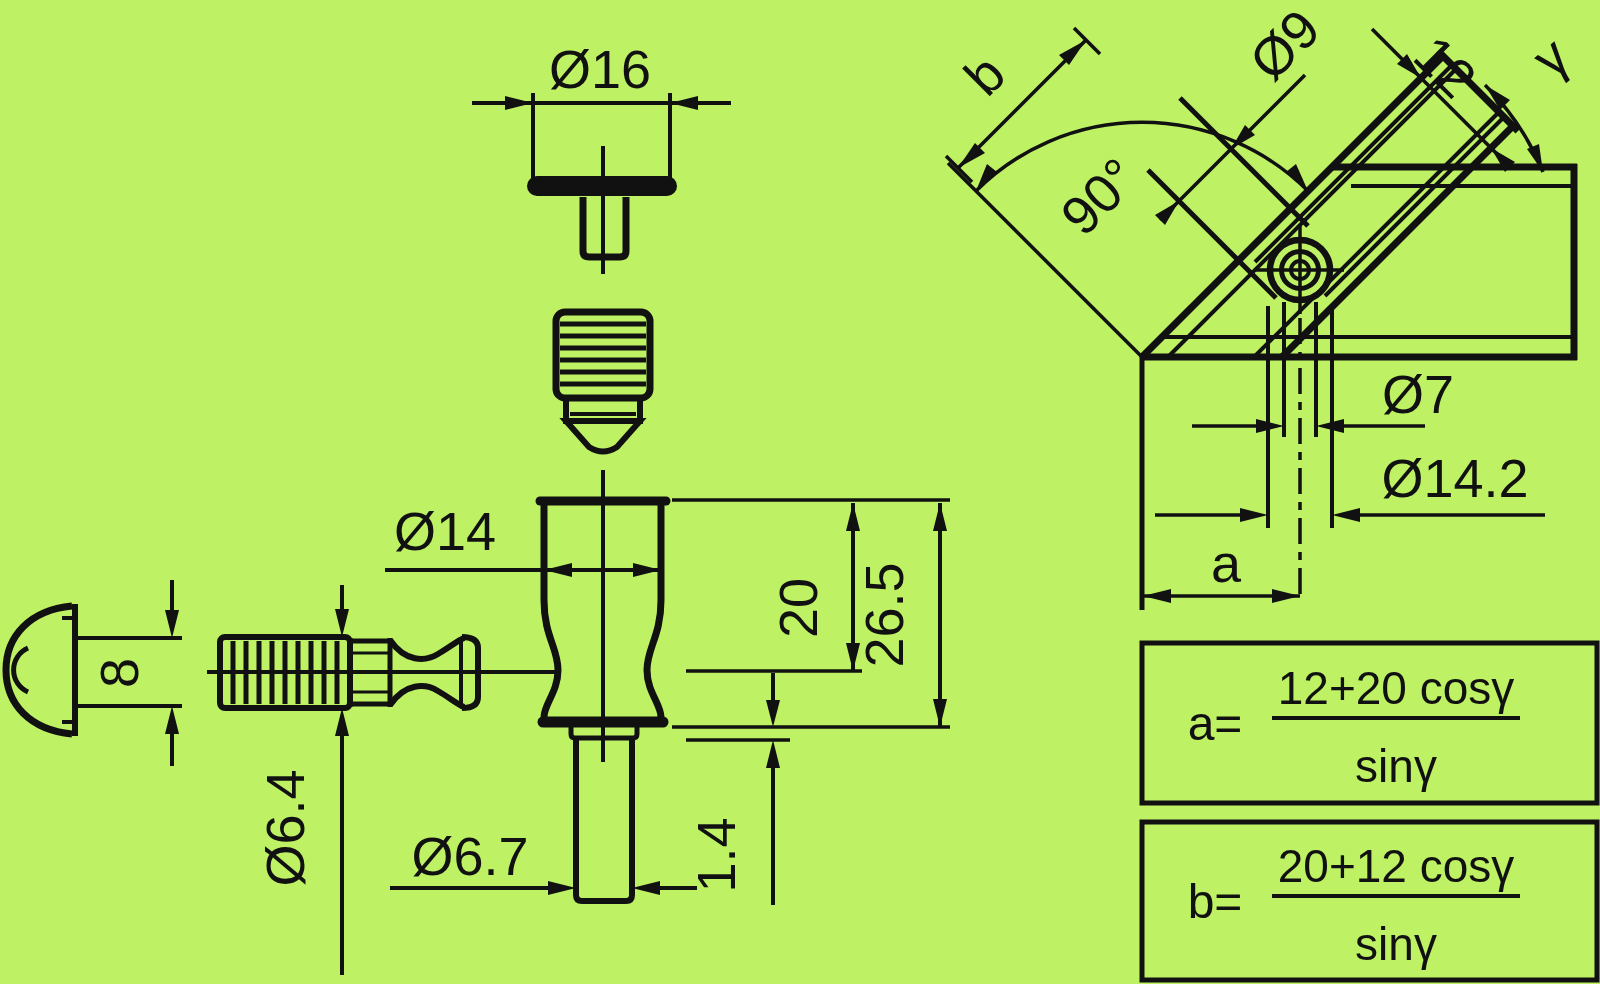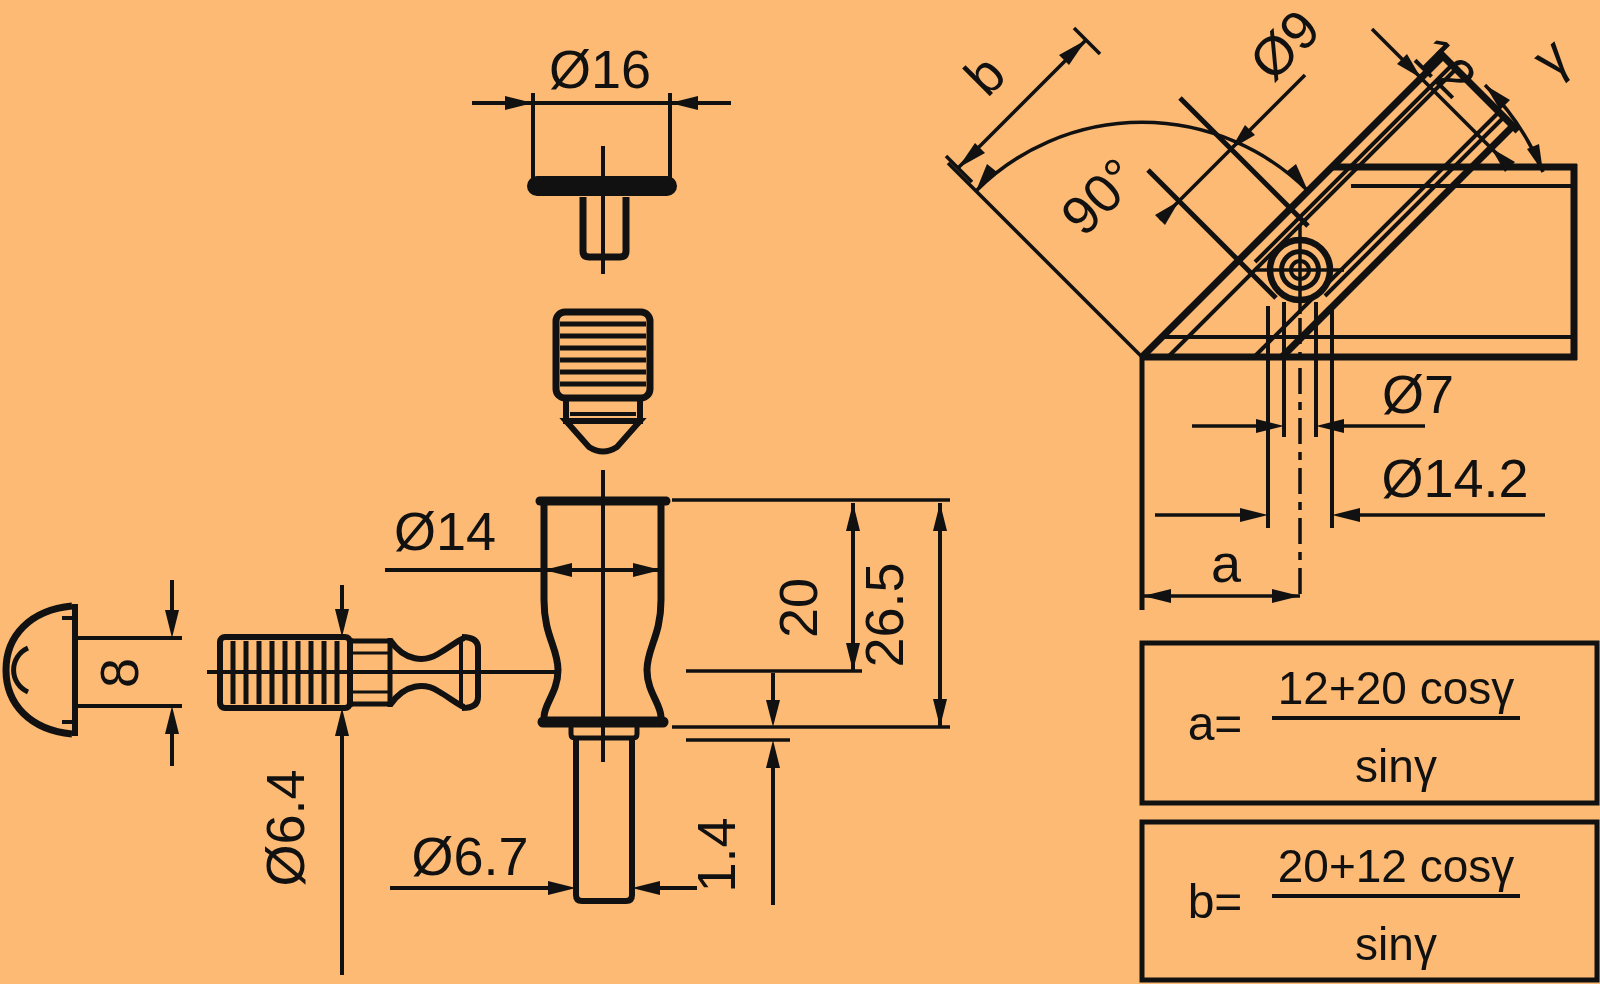--- a/index.html
+++ b/index.html
@@ -1,16 +1,16 @@
 <!DOCTYPE html>
 <html><head>
 <meta charset="utf-8">
 <style>
   html,body{margin:0;padding:0;background:#ffffff;}
-  .stage{position:relative;width:1600px;height:984px;background:#fdba74;overflow:hidden;}
+  .stage{position:relative;width:1600px;height:984px;background:#bef264;overflow:hidden;}
   svg{display:block;}
   text{font-family:"Liberation Sans","DejaVu Sans",sans-serif;fill:#111;}
   .dimtext{font-size:54px;}
   .formtext{font-size:46px;}
   .lhstext{font-size:48px;}
 </style>
 </head>
 <body>
 
 <div class="stage">

